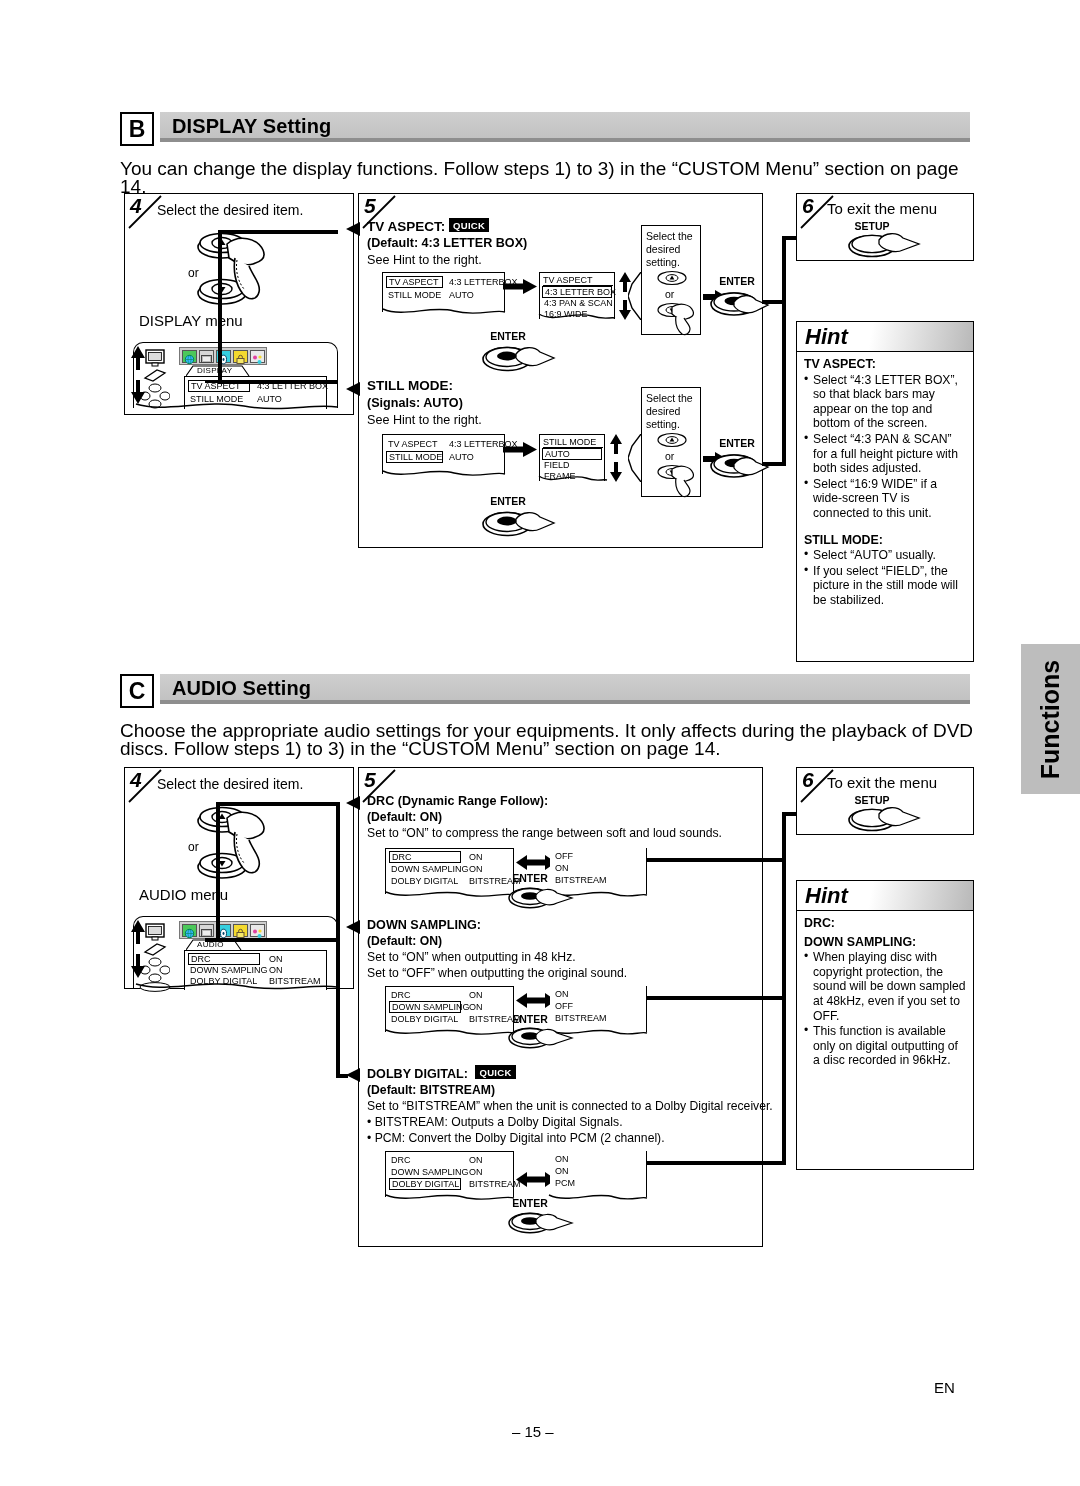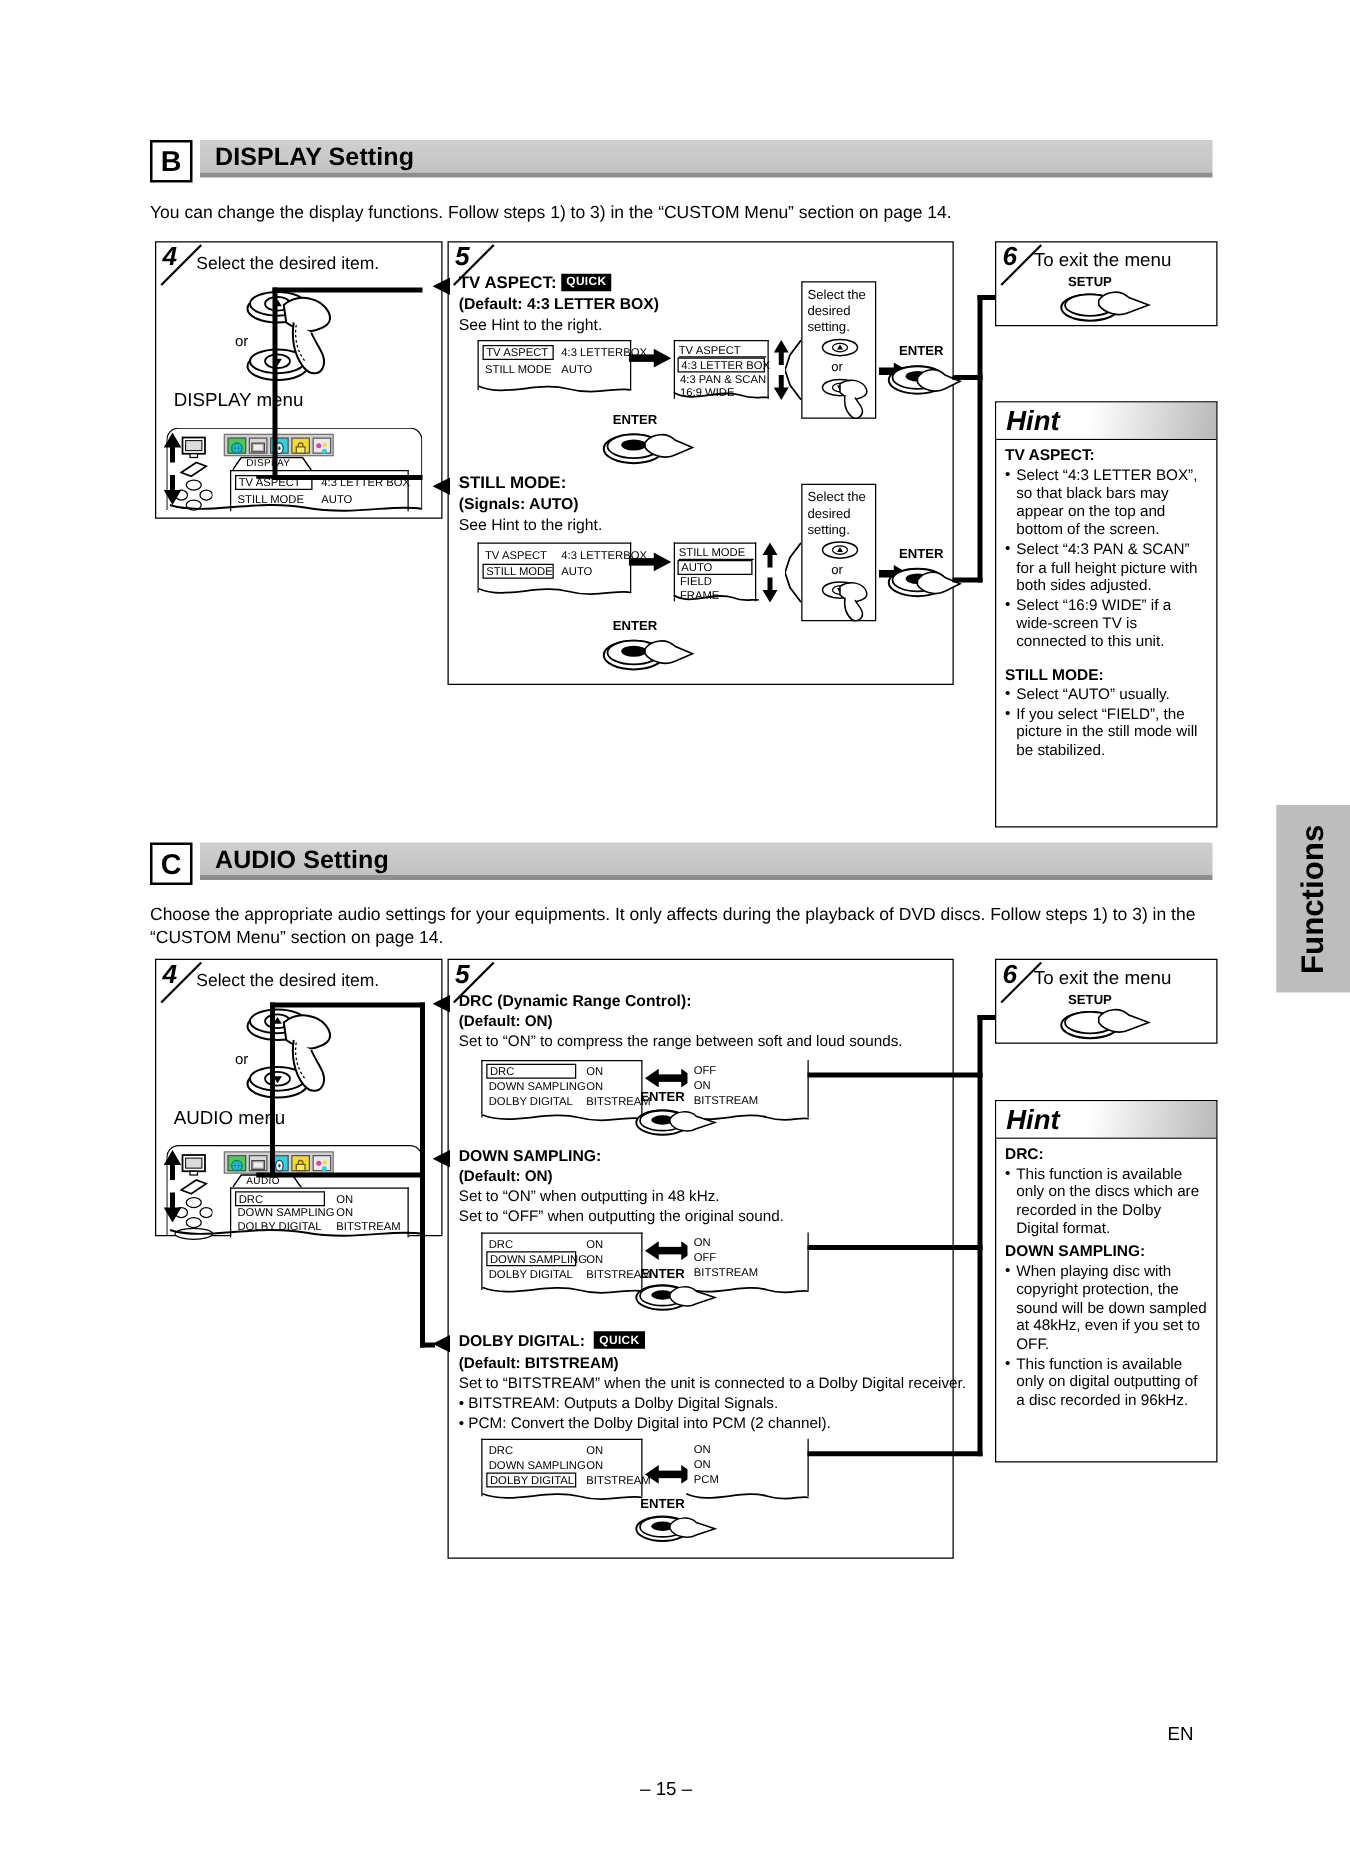--- a/index.html
+++ b/index.html
@@ -27,21 +27,21 @@
   .sec-bar {
     position:absolute; left:40px; top:0; height:30px;
     background:linear-gradient(#cfcfcf,#c2c2c2);
     border-bottom:4px solid #8e8e8e;
   }
   .sec-title {
     position:absolute; left:52px; top:3px;
     font-size:20px; font-weight:bold; letter-spacing:0.1px;
   }
   .intro {
-    position:absolute; font-size:14px; line-height:18px;
+    position:absolute; font-size:19px; line-height:18px;
   }
 
   
   .stepbox { position:absolute; border:1.6px solid #000; background:#fff; }
   .stepnum {
     position:absolute; left:5px; top:1px;
     font-style:italic; font-weight:bold; font-size:21px; line-height:21px;
   }
   .stepslash {
     position:absolute; left:8px; top:2px;
@@ -612,21 +612,21 @@
   <div class="stepbox" style="left:358px; top:767px; width:405px; height:480px;">
     <svg class="stepslash" viewBox="0 0 40 40" style="left:2px; top:0;">
       <line x1="2" y1="34" x2="34" y2="2" stroke="#000" stroke-width="1.8"></line>
     </svg>
     <div class="stepnum">5</div>
   </div>
 
   <svg style="position:absolute; left:346px; top:796px;" width="22" height="14" viewBox="0 0 22 14">
     <polygon points="0,7 14,0 14,14" fill="#000"></polygon>
   </svg>
-  <div class="t b" style="left:367px; top:794px; font-size:12.6px;">DRC (Dynamic Range Control):</div>
+  <div class="t b" style="left:367px; top:794px; font-size:12.6px;">DRC (Dynamic Range Follow):</div>
   <div class="t b" style="left:367px; top:810px; font-size:12.2px;">(Default: ON)</div>
   <div class="t" style="left:367px; top:826px; font-size:12.2px;">Set to “ON” to compress the range between soft and loud sounds.</div>
 
   <div class="osd" style="left:385px; top:848px; width:129px; height:46px; border-bottom:none;">
     <div class="osdrow osdsel" style="left:3px; top:2px; width:72px;">
       <span>DRC</span>
     </div>
     <div class="osdrow" style="left:83px; top:3px;">
       <span>ON</span>
     </div>
@@ -843,21 +843,20 @@
     </svg>
   </div>
 
   <div class="hintbox" style="left:796px; top:880px; width:178px; height:290px;">
     <div class="hinttitlewrap">
       <div class="hintgrad"></div>
       <div class="hinttitle">Hint</div>
     </div>
     <div class="hintbody">
       <div class="hintsub">DRC:</div>
-      <div class="hintli">This function is available only on the discs which are recorded in the Dolby Digital format.</div>
       <div class="hintsub">DOWN SAMPLING:</div>
       <div class="hintli">When playing disc with copyright protection, the sound will be down sampled at 48kHz, even if you set to OFF.</div>
       <div class="hintli">This function is available only on digital outputting of a disc recorded in 96kHz.</div>
     </div>
   </div>
 
   <div class="footer" style="left:512px; top:1379px;margin-top:44px;">– 15 –</div>
   <div class="footer" style="left:934px; top:1379px;">EN</div>
 
 </div>

